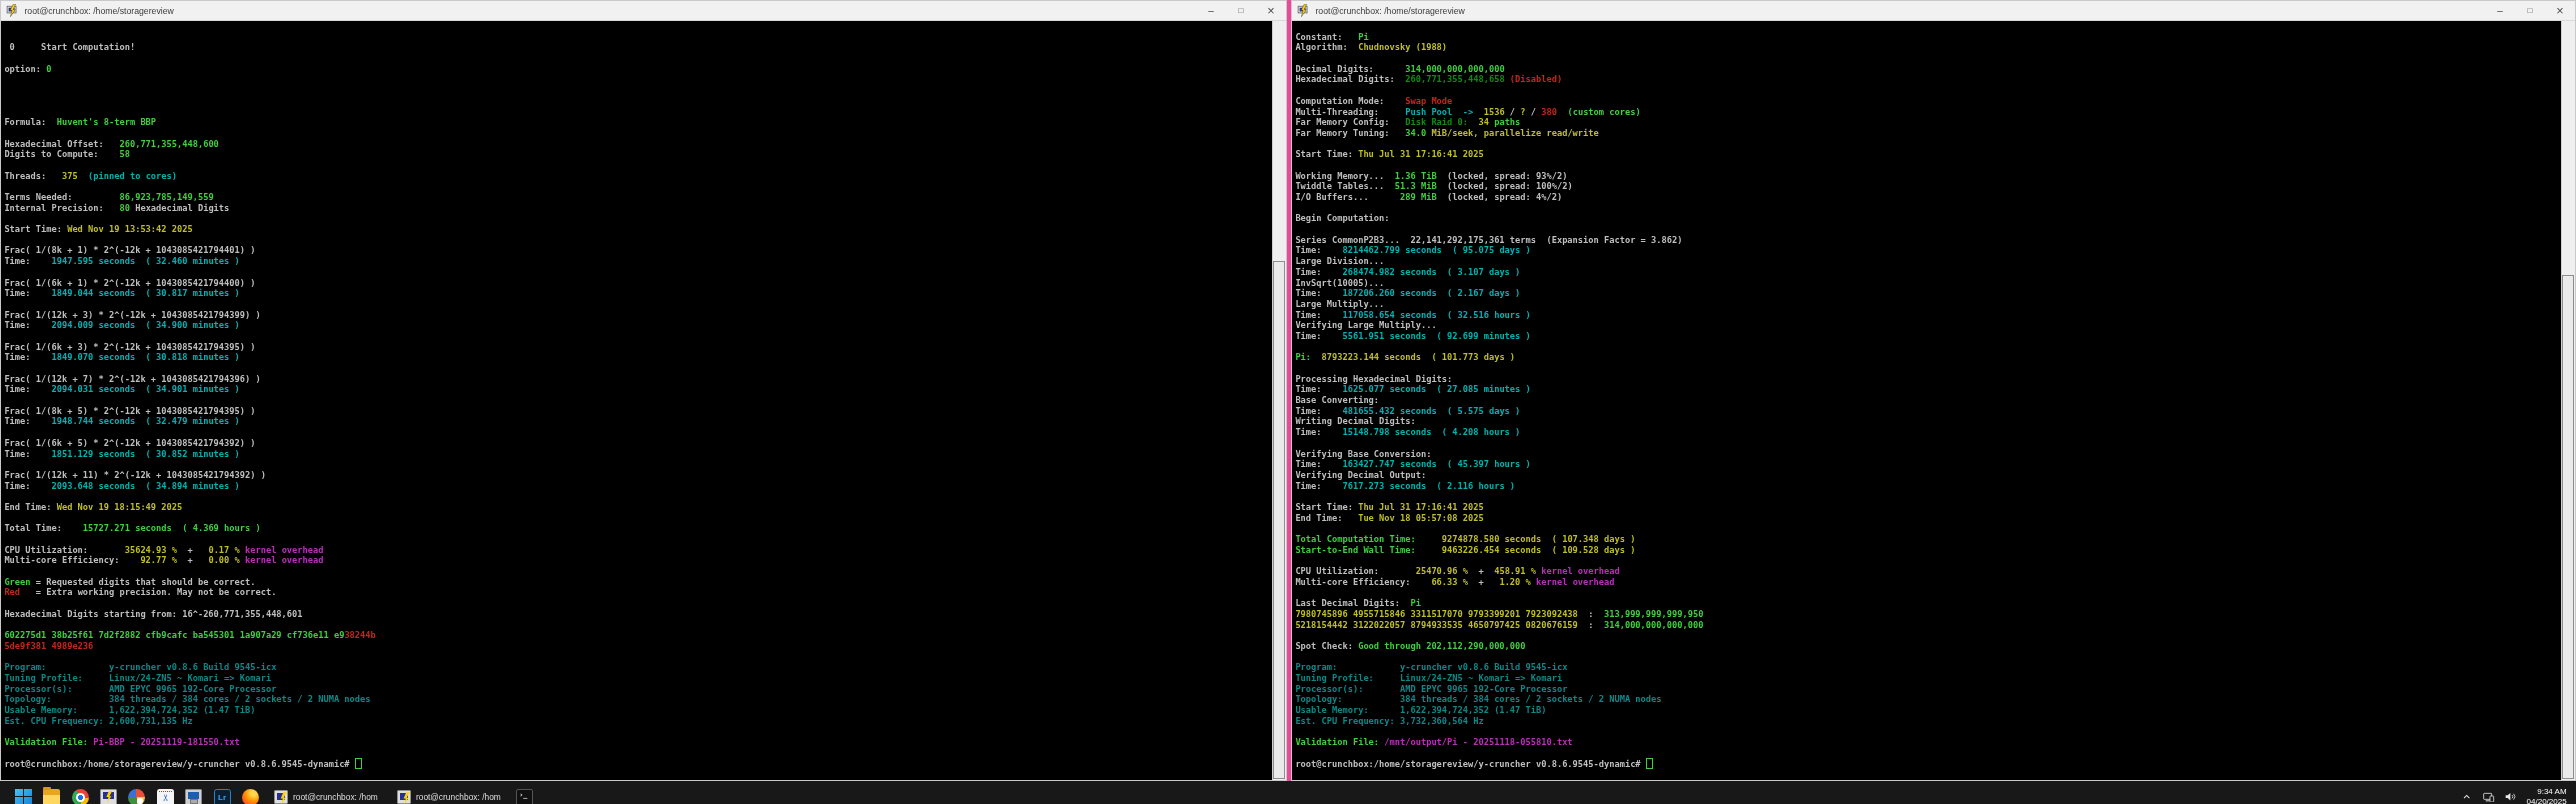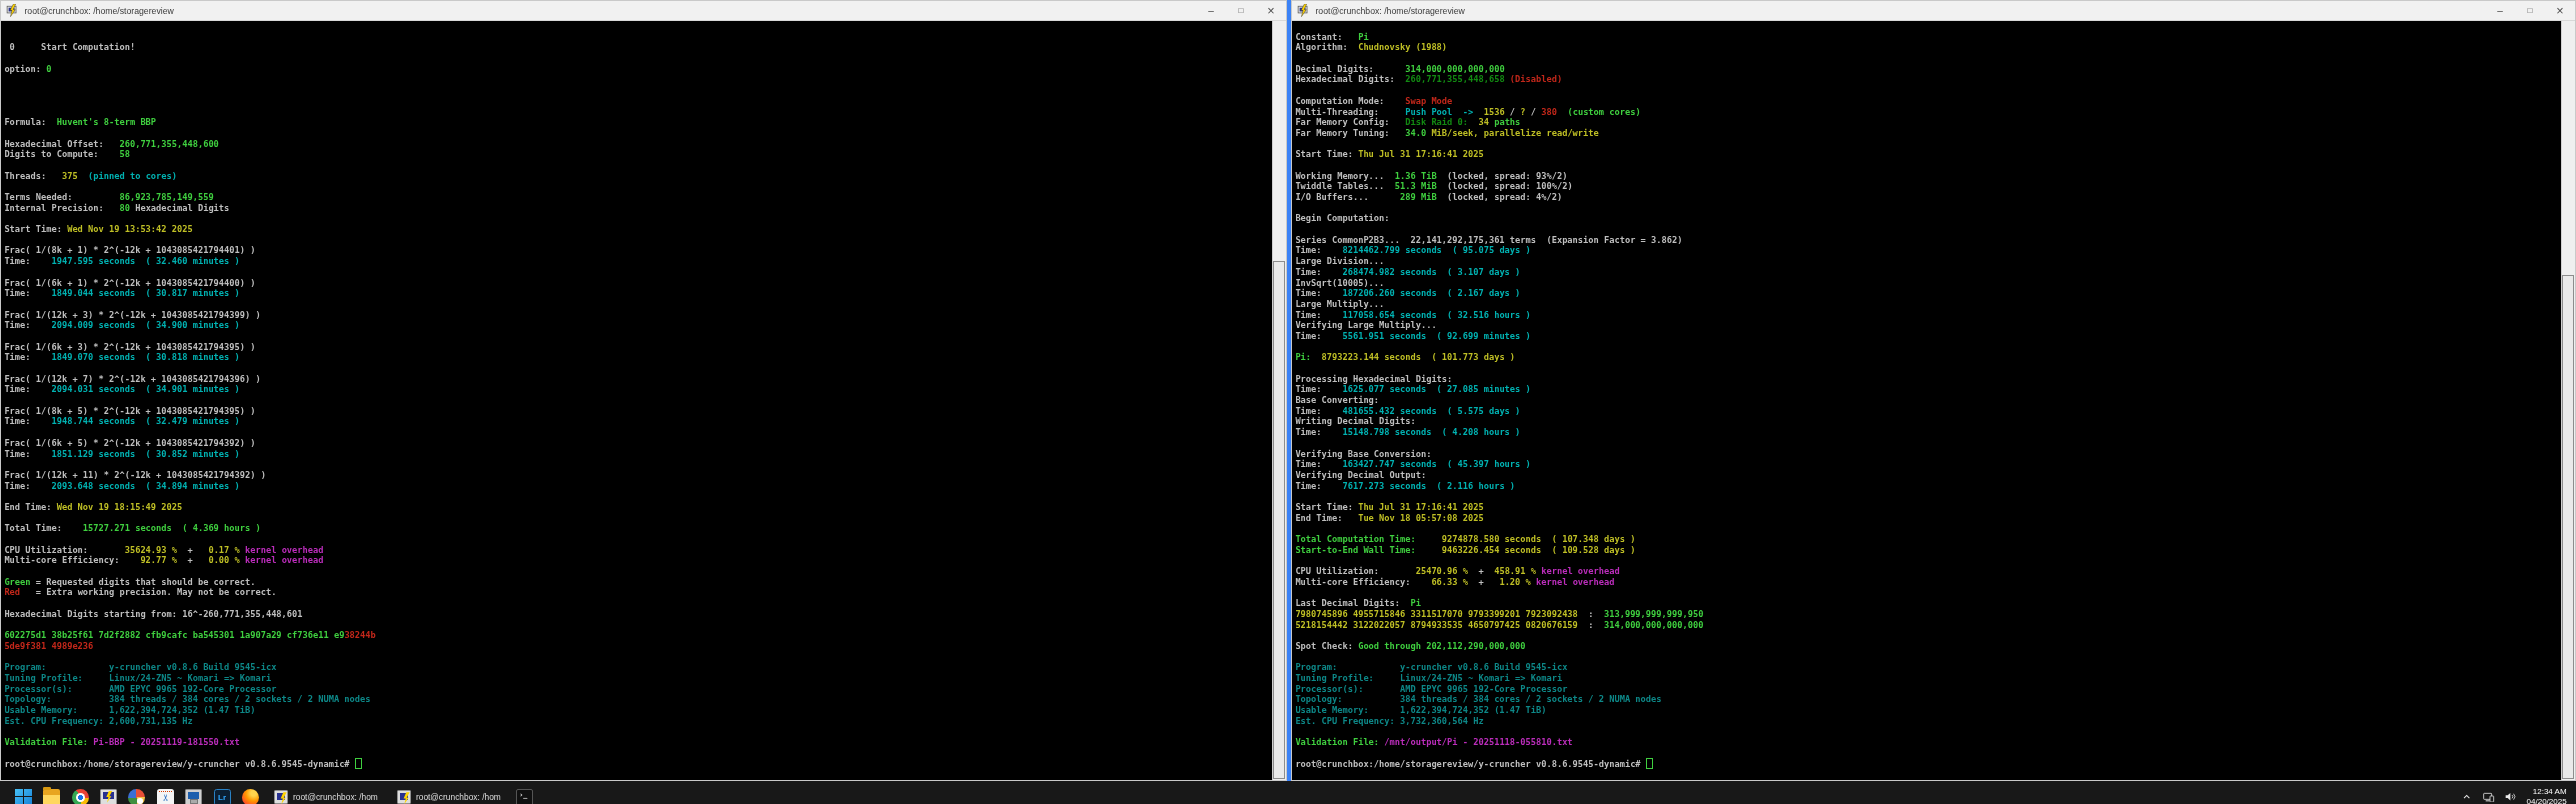--- a/index.html
+++ b/index.html
@@ -1,18 +1,18 @@
 <!DOCTYPE html>
 <html style="font-size:10.7px"><head>
 <meta charset="utf-8">
 <style>
   html,body{margin:0;padding:0}
   body{width:2576px;height:805px;position:relative;overflow:hidden;background:#000;
        font-family:"Liberation Sans",sans-serif}
-  .desktop{position:absolute;inset:0;background:#3b82f6}
+  .desktop{position:absolute;inset:0;background:#ec4899}
 
   
   .window{position:absolute;top:0;height:781px;background:#000;border:0.7px solid #c9c9c9;box-sizing:border-box}
   .w0{left:0;width:1287px}
   .w1{left:1291px;width:1285px}
   .titlebar{height:20px;background:#f1f1f1;display:flex;align-items:center;padding-left:5.4px;
             color:#3a3a3a;font-size:8.7px;border-bottom:0.7px solid #d8d8d8;box-sizing:border-box}
   .titlebar .ticon{width:13.4px;height:13.4px;margin-right:4.7px;flex:0 0 auto}
   .title-text{white-space:nowrap;overflow:hidden}
   .controls{margin-left:auto;display:flex;height:100%}
@@ -164,20 +164,20 @@
         </svg>
       </span>
       <span class="tray-ic">
         <svg width="11.4" height="9.4" viewBox="0 0 17 14">
           <path d="M1 5 v4 h3 l4 3.5 V1.5 L4 5 z" fill="#e8e8e8"></path>
           <path d="M10.5 4.5 a3.4 3.4 0 0 1 0 5" stroke="#e8e8e8" stroke-width="1.2" fill="none"></path>
           <path d="M12.8 2.6 a6.3 6.3 0 0 1 0 8.8" stroke="#e8e8e8" stroke-width="1.2" fill="none"></path>
         </svg>
       </span>
       <span class="clock">
-        <span>12:34 AM</span><br>
+        <span>9:34 AM</span><br>
         <span>04/20/2025</span>
       </span>
     </div>
   </div>
 
 </div>
 
 
 </body></html>

